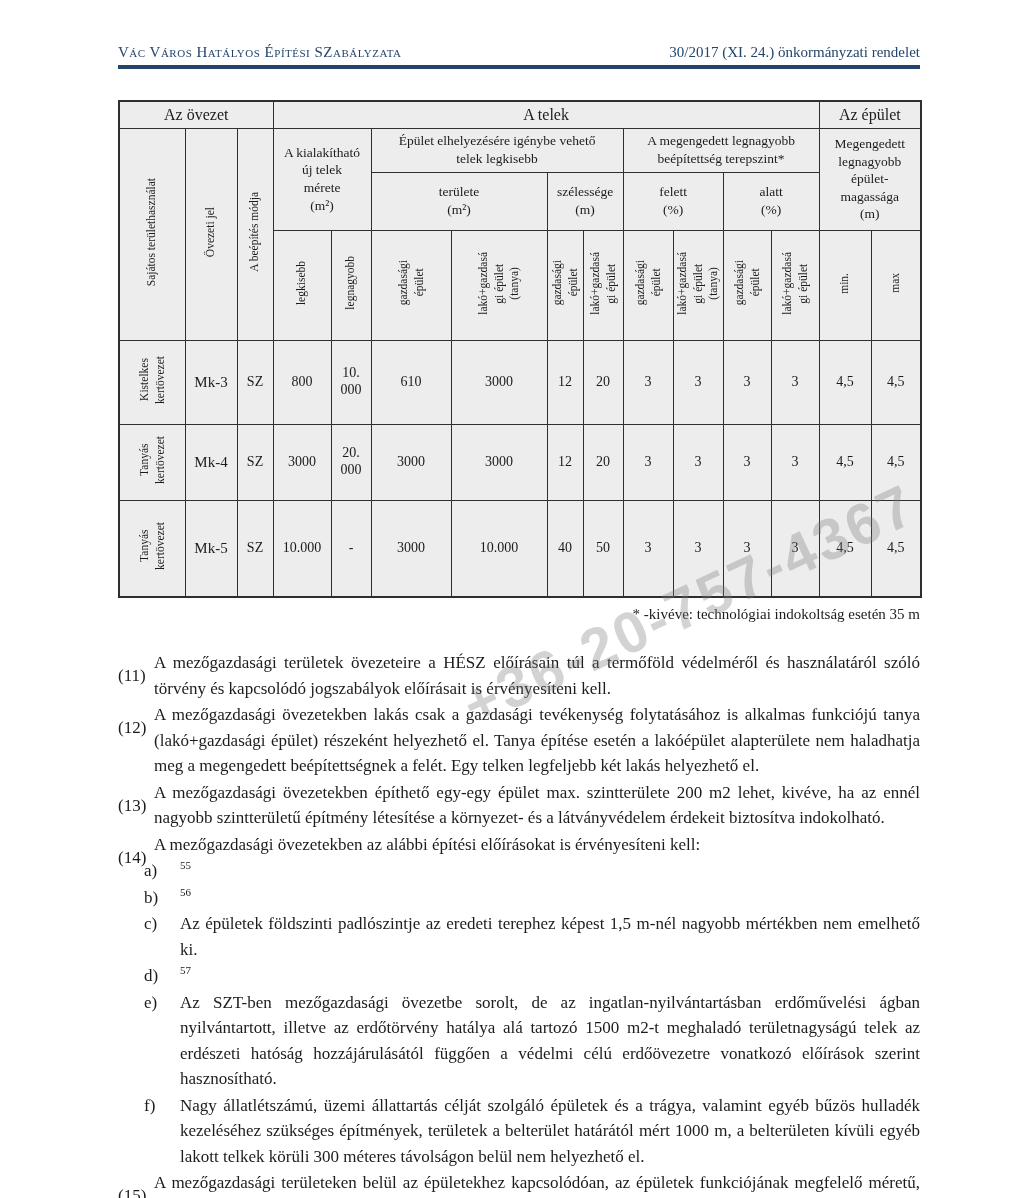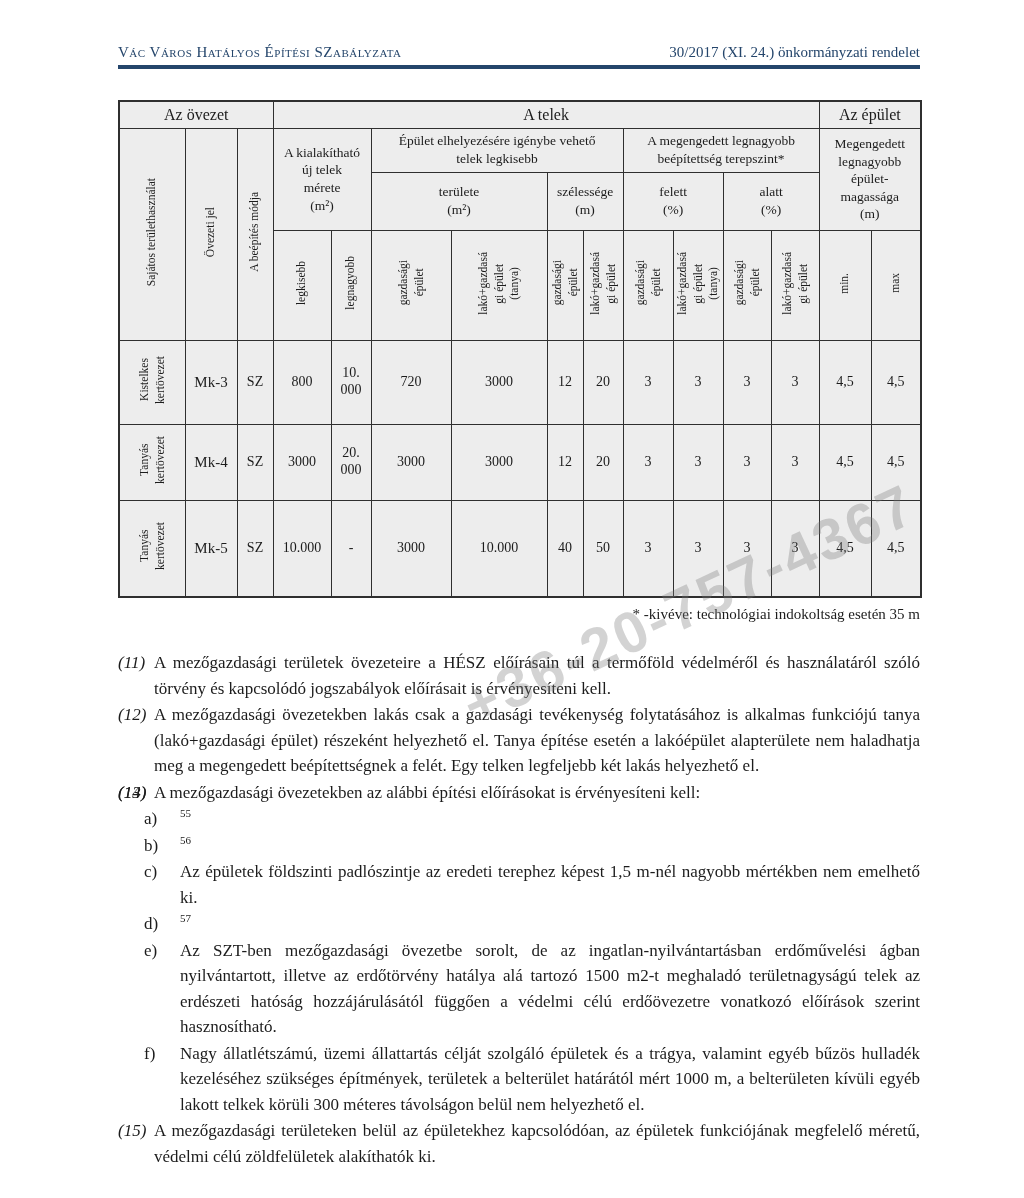--- a/index.html
+++ b/index.html
@@ -96,21 +96,21 @@
   }
 
   
   .paras { margin-top: 27px; font-size: 17px; line-height: 1.5; }
   .para {
     position: relative;
     padding-left: 36px;
     text-align: justify;
     margin-bottom: 1px;
   }
-  .para .num { position: absolute; left: 0; top: 0; font-style: italic; }
+  .para .num { position: absolute; left: 0; top: 13px; }
   .subs { margin-top: 1px; }
   .sub {
     position: relative;
     padding-left: 62px;
     text-align: justify;
     margin-bottom: 1px;
   }
   .sub .letter { position: absolute; left: 26px; top: 0; }
   .sub sup { font-size: 11px; line-height: 1; }
 </style>
@@ -204,21 +204,21 @@
       </tr>
 
       <tr class="d1">
         <td><span class="vert">Kistelkes
 kertövezet</span></td>
         <td class="zone-jel">Mk-3</td>
         <td class="val">SZ</td>
         <td class="val"><span class="pre">800</span></td>
         <td class="val"><span class="pre">10.
 000</span></td>
-        <td class="val"><span class="pre">720</span></td>
+        <td class="val"><span class="pre">610</span></td>
         <td class="val"><span class="pre">3000</span></td>
         <td class="val"><span class="pre">12</span></td>
         <td class="val"><span class="pre">20</span></td>
         <td class="val"><span class="pre">3</span></td>
         <td class="val"><span class="pre">3</span></td>
         <td class="val"><span class="pre">3</span></td>
         <td class="val"><span class="pre">3</span></td>
         <td class="val"><span class="pre">4,5</span></td>
         <td class="val"><span class="pre">4,5</span></td>
       </tr>
@@ -268,20 +268,21 @@
       <div class="para">
         <span class="num">(11)</span>
         <span>A mezőgazdasági területek övezeteire a HÉSZ előírásain túl a termőföld védelméről és használatáról szóló törvény és kapcsolódó jogszabályok előírásait is érvényesíteni kell.</span>
       </div>
       <div class="para">
         <span class="num">(12)</span>
         <span>A mezőgazdasági övezetekben lakás csak a gazdasági tevékenység folytatásához is alkalmas funkciójú tanya (lakó+gazdasági épület) részeként helyezhető el. Tanya építése esetén a lakóépület alapterülete nem haladhatja meg a megengedett beépítettségnek a felét. Egy telken legfeljebb két lakás helyezhető el.</span>
       </div>
       <div class="para">
         <span class="num">(13)</span>
+        <span>A mezőgazdasági övezetekben építhető egy-egy épület max. szintterülete 200 m2 lehet, kivéve, ha az ennél nagyobb szintterületű építmény létesítése a környezet- és a látványvédelem érdekeit biztosítva indokolható.</span>
       </div>
       <div class="para">
         <span class="num">(14)</span>
         <span>A mezőgazdasági övezetekben az alábbi építési előírásokat is érvényesíteni kell:</span>
       </div>
       <div class="subs">
         <div class="sub">
           <span class="letter">a)</span><sup>55</sup><span></span>
         </div>
         <div class="sub">

